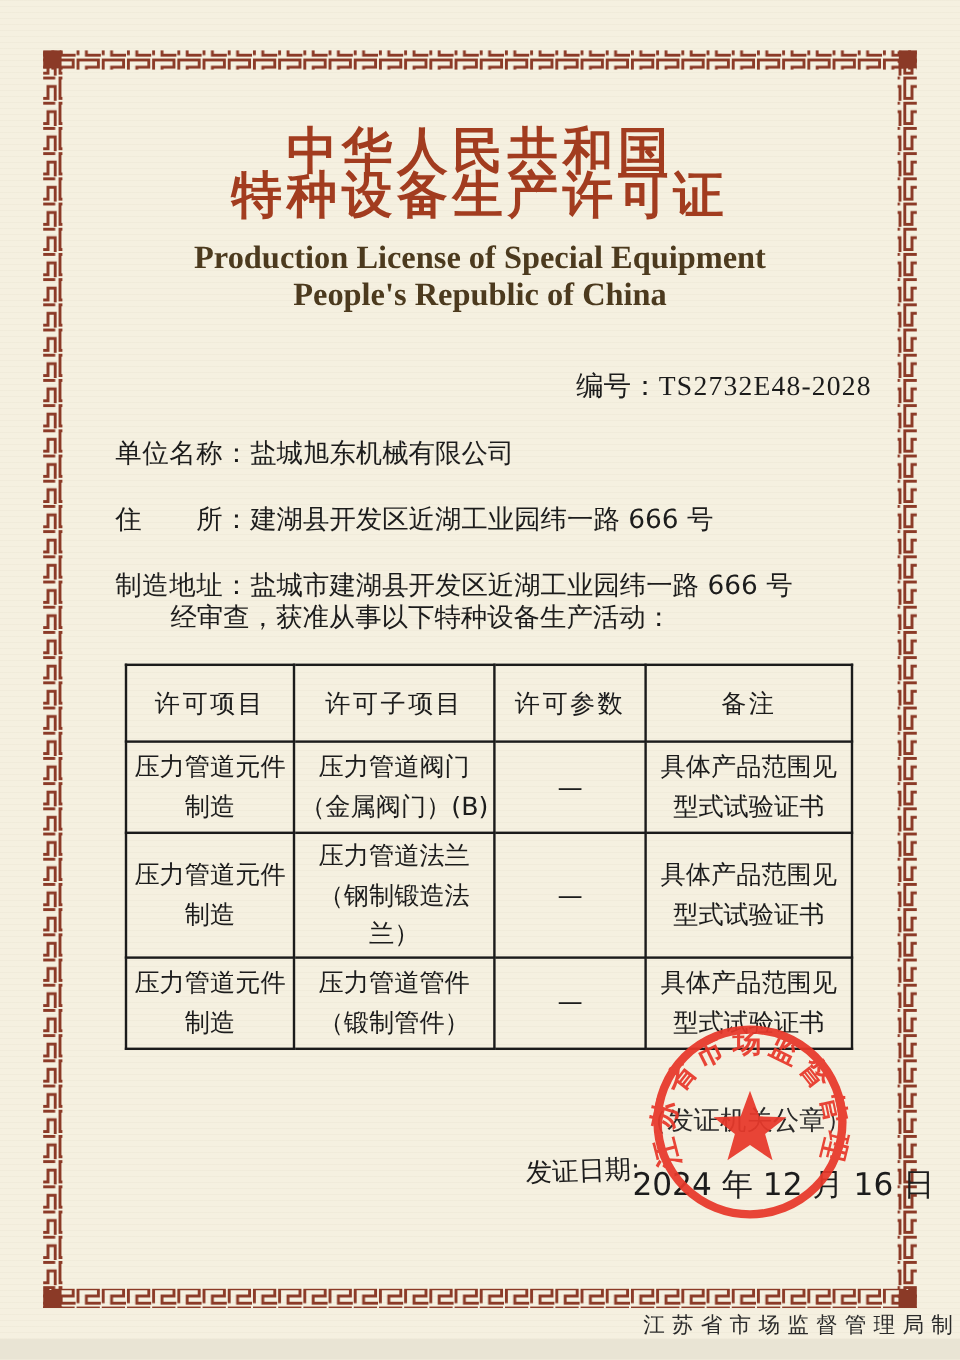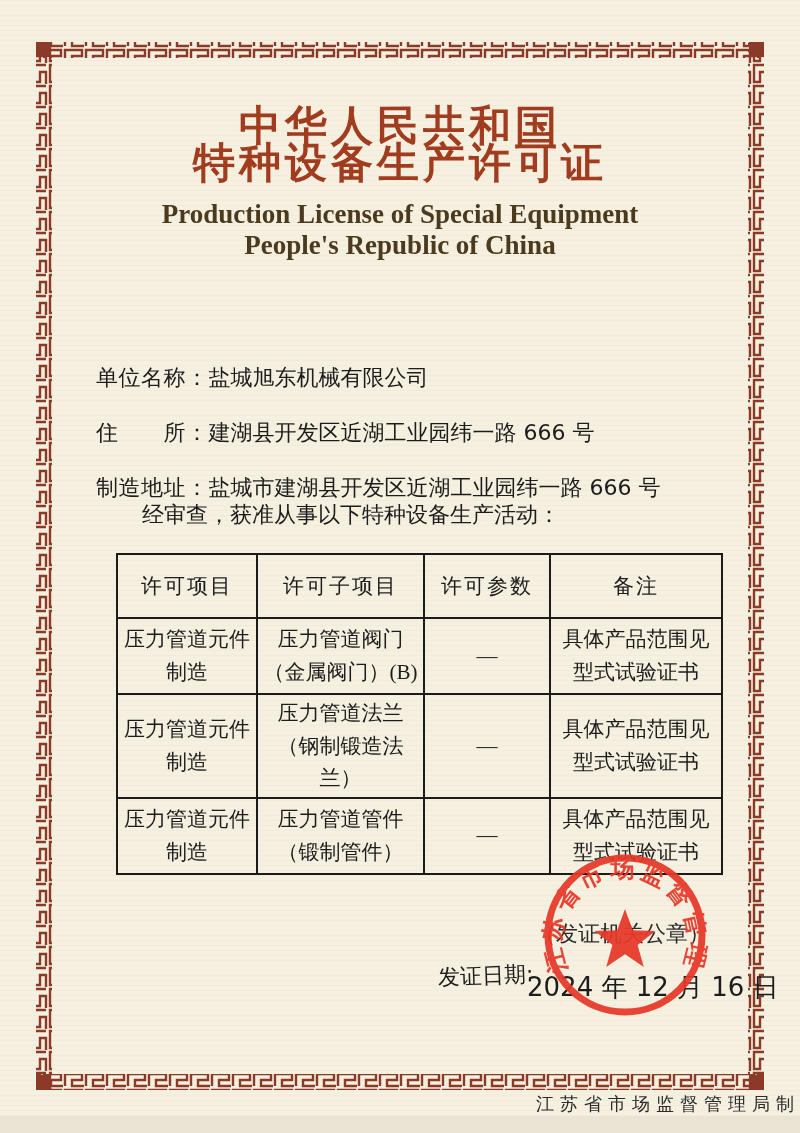--- a/index.html
+++ b/index.html
@@ -24,22 +24,22 @@
   .license-number { top:306px; left:480px; font-size:23px; white-space:nowrap; }
   .license-number .num-value { font-family:"Liberation Serif", serif; letter-spacing:1px; }
 
   .fields { top:363px; left:96px; font-size:22px; }
   .field-row { margin-bottom:25px; white-space:nowrap; }
   .field-row .field-label { letter-spacing:0.5px; }
 
   .statement { top:500px; left:142px; font-size:22px; white-space:nowrap; }
 
   table.license-table {
-    position:absolute; top:553px; left:116px; width:605px;
-    border-collapse:collapse; table-layout:fixed;font-family:Liberation Serif, serif;
+    position:absolute; top:553px; left:104px; width:605px;
+    border-collapse:collapse; table-layout:fixed;
   }
   .license-table th, .license-table td {
     border:2px solid #1b1b1b; text-align:center; vertical-align:middle;
     font-size:21px; font-weight:normal; padding:2px 4px;
     white-space:pre-line; line-height:1.55;
   }
   .license-table th { height:58px; white-space:nowrap; letter-spacing:2px; }
   .license-table td { height:70px; }
 
   .authority { top:918px; left:124px; font-size:22px; white-space:nowrap; }
@@ -79,20 +79,23 @@
     <rect x="749" y="42" width="15" height="15" fill="#8b3a27"></rect>
     <rect x="36" y="1075" width="15" height="15" fill="#8b3a27"></rect>
     <rect x="749" y="1075" width="15" height="15" fill="#8b3a27"></rect>
   </svg>
 
   <div class="abs centered title-cn title-cn1">中华人民共和国</div>
   <div class="abs centered title-cn title-cn2">特种设备生产许可证</div>
   <div class="abs centered title-en title-en1">Production License of Special Equipment</div>
   <div class="abs centered title-en title-en2">People's Republic of China</div>
 
+  <div class="abs license-number">
+    <span class="num-label">编号：</span><span class="num-value">TS2732E48-2028</span>
+  </div>
 
   <div class="abs fields">
     <div class="field-row">
       <span class="field-label">单位名称：</span><span class="field-value">盐城旭东机械有限公司</span>
     </div>
     <div class="field-row">
       <span class="field-label">住　　所：</span><span class="field-value">建湖县开发区近湖工业园纬一路 666 号</span>
     </div>
     <div class="field-row">
       <span class="field-label">制造地址：</span><span class="field-value">盐城市建湖县开发区近湖工业园纬一路 666 号</span>

